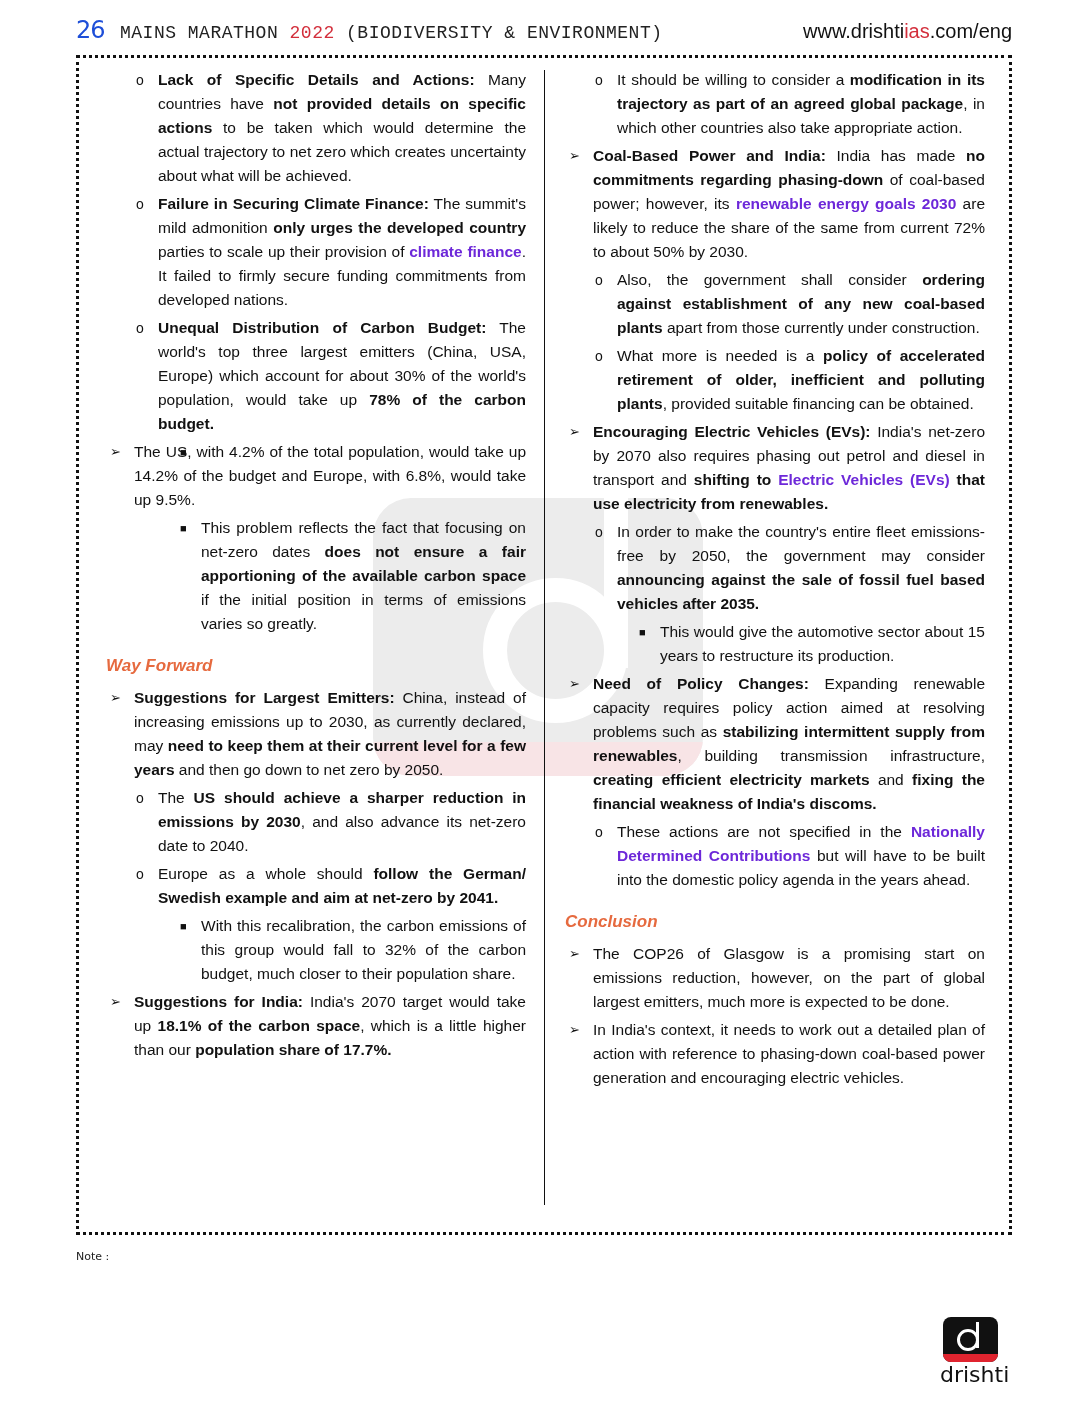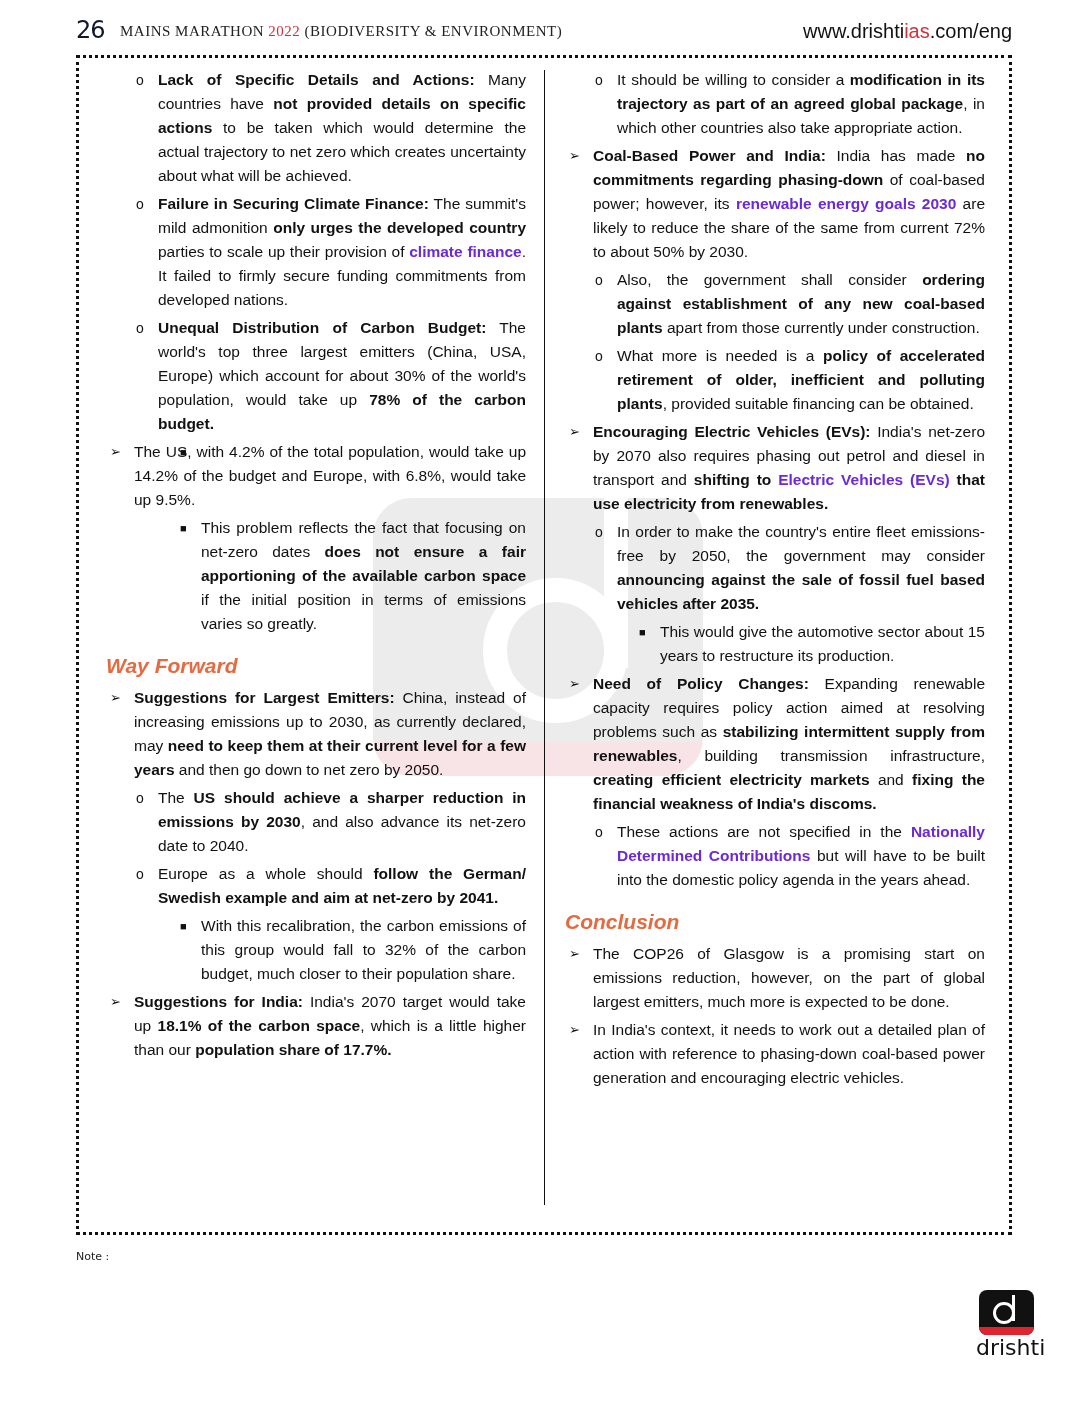--- a/index.html
+++ b/index.html
@@ -1,21 +1,21 @@
 <!DOCTYPE html>
 <html><head>
 <meta charset="utf-8">
 <style>
   * { box-sizing: border-box; margin: 0; padding: 0; }
   html, body { width: 1088px; height: 1408px; background: #ffffff; overflow: hidden; }
   body { position: relative; font-family: "Liberation Sans", "DejaVu Sans", sans-serif; color: #111; }
 
   .header { position: absolute; left: 76px; top: 16px; width: 936px; height: 30px; }
-  .page-num { position: absolute; left: 0; top: 0; font-family: "DejaVu Sans", sans-serif; font-size: 24px; font-weight: normal; color: #0f172a; letter-spacing: -1px; }
-  .series-title { position: absolute; left: 44px; top: 7px; font-family: Liberation Serif, serif; font-size: 15px; color: #222; letter-spacing: 0.5px; }
+  .page-num { position: absolute; left: 0; top: 0; font-family: "DejaVu Sans", sans-serif; font-size: 24px; font-weight: normal; color: #1d4ed8; letter-spacing: -1px; }
+  .series-title { position: absolute; left: 44px; top: 7px; font-family: Liberation Mono, monospace; font-size: 18px; color: #222; letter-spacing: 0.5px; }
   .series-title .year { color: #d32f3c; }
   .site-url { position: absolute; right: 0; top: 4px; font-family: "Liberation Sans", sans-serif; font-size: 20px; color: #111; }
   .site-url .accent { color: #d32f3c; }
 
   .frame { position: absolute; left: 76px; top: 55px; width: 936px; height: 1180px; border: 3px dotted #111; }
 
   .watermark { position: absolute; left: 373px; top: 498px; width: 330px; height: 278px; border-radius: 38px; background: #ececec; overflow: hidden; z-index: 0; }
   .watermark .wm-band { position: absolute; left: 0; bottom: 0; width: 100%; height: 34px; background: #f8e4e6; }
   .watermark .wm-ring { position: absolute; left: 110px; top: 80px; width: 145px; height: 145px; border: 24px solid #ffffff; border-radius: 50%; }
   .watermark .wm-stem { position: absolute; left: 231px; top: 0; width: 24px; height: 170px; background: #ffffff; }
@@ -30,25 +30,25 @@
   .lvl1 { padding-left: 38px; }
   .lvl2 { padding-left: 62px; }
   .lvl3 { padding-left: 105px; }
   .bullet { position: absolute; top: 0; }
   .lvl1 .bullet { left: 14px; font-size: 13px; }
   .lvl2 .bullet { left: 40px; font-size: 14px; }
   .lvl3 .bullet { left: 84px; font-size: 11px; }
   .b { font-weight: bold; }
   .red { color: #6d28d9; font-weight: bold; }
 
-  .section-heading { font-weight: bold; font-style: italic; color: #e66a3f; font-size: 21px; margin: 18px 0 8px 10px; }
+  .section-heading { font-weight: bold; font-style: italic; color: #e66a3f; font-size: 17px; margin: 18px 0 8px 10px; }
 
   .note-label { position: absolute; left: 76px; top: 1250px; font-family: "DejaVu Sans", sans-serif; font-size: 11px; color: #222; }
 
-  .logo { position: absolute; left: 940px; top: 1290px; width: 72px; margin-left: 36px; }
+  .logo { position: absolute; left: 940px; top: 1317px; width: 72px; }
   .logo-badge { position: relative; width: 55px; height: 45px; margin-left: 3px; background: #111; border-radius: 8px; overflow: hidden; }
   .logo-badge .band { position: absolute; left: 0; bottom: 0; width: 100%; height: 8px; background: #e0242f; }
   .logo-badge .ring { position: absolute; left: 14px; top: 12px; width: 22px; height: 22px; border: 3px solid #fff; border-radius: 50%; }
   .logo-badge .stem { position: absolute; left: 33px; top: 5px; width: 3px; height: 26px; background: #fff; }
   .logo-text { font-family: "DejaVu Sans", sans-serif; font-size: 22px; color: #111; letter-spacing: 0px; margin-top: 0px; }
 </style>
 </head>
 <body>
 
 <div class="header">

